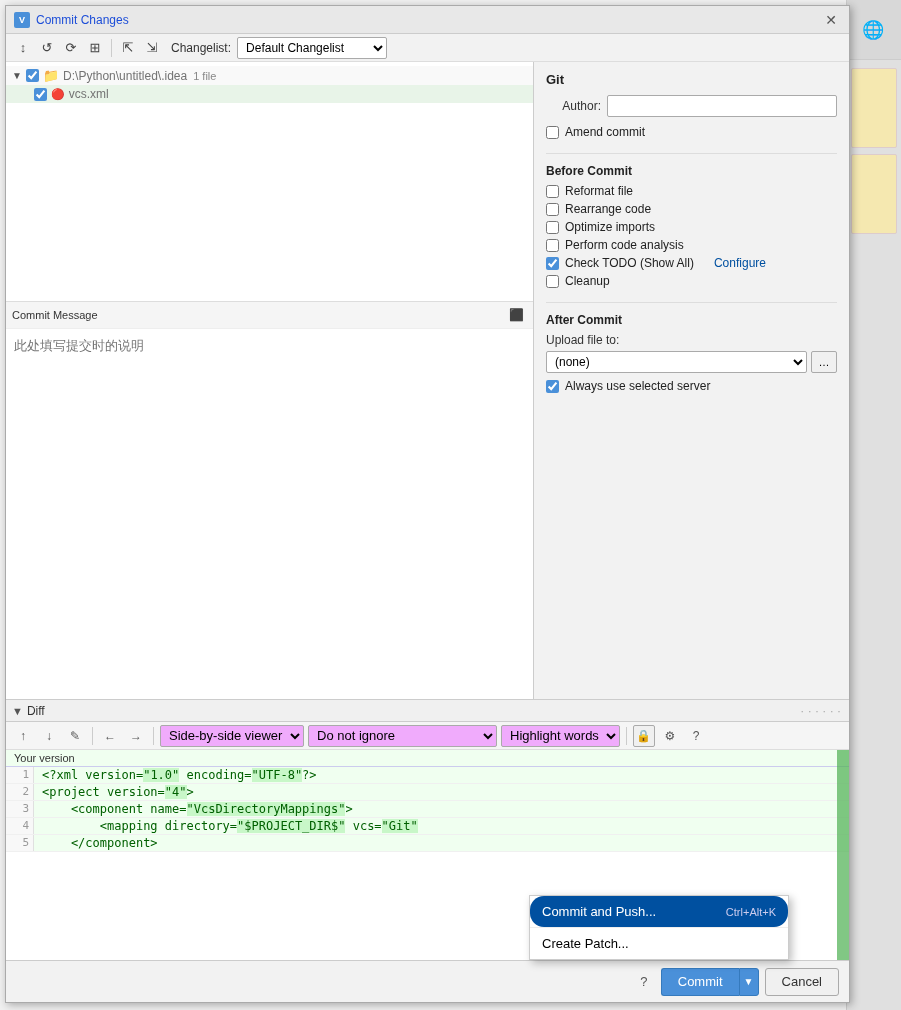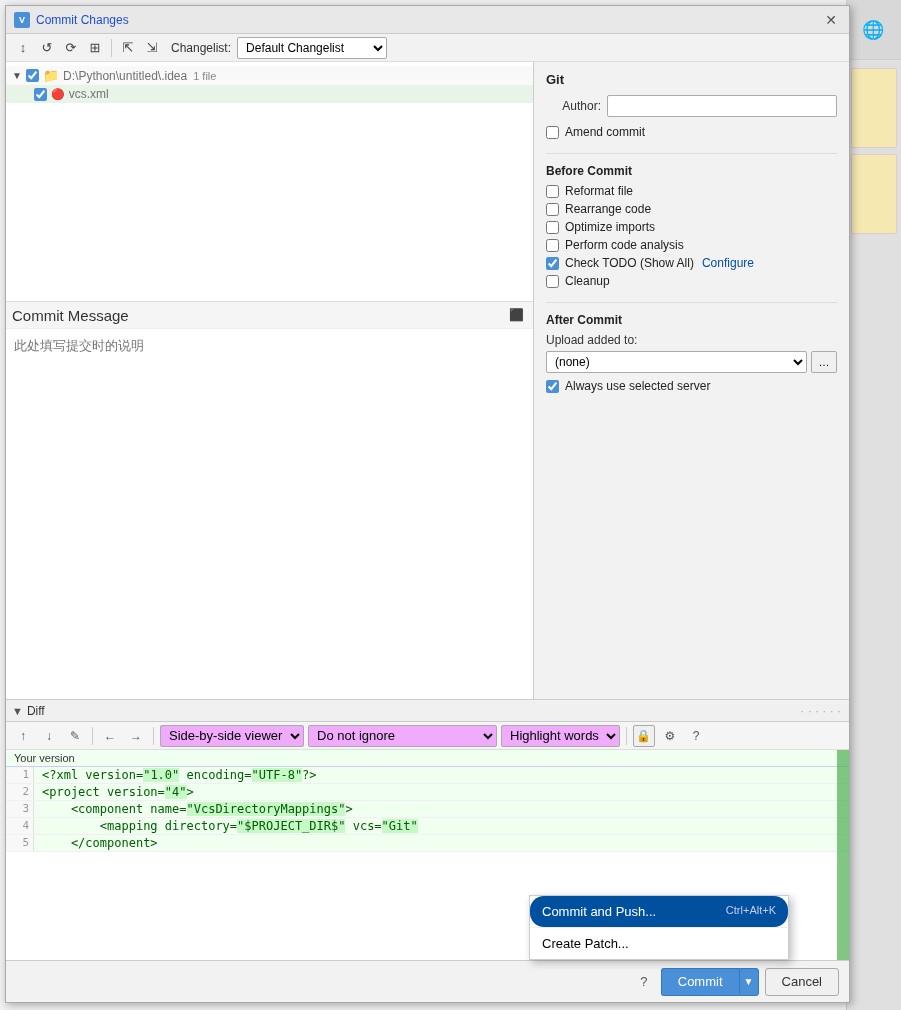--- a/index.html
+++ b/index.html
@@ -161,21 +161,21 @@
       background: white;
     }
     .commit-msg-header {
       display: flex;
       align-items: center;
       justify-content: space-between;
       padding: 3px 6px;
       border-bottom: 1px solid #eee;
       background: #f5f5f5;
     }
-    .commit-msg-label { font-size: 15px; color: #333; }
+    .commit-msg-label { font-size: 11px; color: #333; }
     .commit-msg-icon-btn {
       width: 20px; height: 20px;
       border: none; background: none; cursor: pointer;
       display: flex; align-items: center; justify-content: center;
       font-size: 12px; color: #555;
     }
     .commit-msg-textarea {
       flex: 1;
       border: none;
       outline: none;
@@ -210,21 +210,21 @@
       background: white; border-radius: 2px;
     }
 
     .checkbox-row {
       display: flex; align-items: center; margin-bottom: 4px;
     }
     .checkbox-row input[type="checkbox"] {
       margin-right: 6px; accent-color: #4a90d9; width: 13px; height: 13px;
     }
     .checkbox-label { font-size: 12px; color: #222; cursor: pointer; }
-    .configure-link { color: #0050a0; font-size: 12px; cursor: pointer; margin-left: 8px; }
+    .configure-link { color: #0050a0; font-size: 12px; cursor: pointer; margin-left: 20px; }
 
     .section-divider {
       border: none; border-top: 1px solid #ddd; margin: 10px 0;
     }
 
     .after-commit-title {
       font-size: 12px; font-weight: bold; color: #222; margin-bottom: 6px;
     }
 
     .upload-label { font-size: 12px; color: #333; margin-bottom: 4px; }
@@ -340,21 +340,21 @@
       position: absolute;
       bottom: 42px;
       right: 60px;
       width: 260px;
       background: white;
       border: 1px solid #ccc;
       box-shadow: 3px 3px 8px rgba(0,0,0,0.25);
       z-index: 100;
     }
     .context-menu-item {
-      display: flex; align-items: flex-start; justify-content: space-between;
+      display: flex; align-items: center; justify-content: space-between;
       padding: 8px 12px;
       cursor: pointer;
       font-size: 13px;
       border-radius: 14px;
     }
     .context-menu-item:hover, .context-menu-item.selected { background: #0050a0; color: white; }
     .context-menu-item.selected { background: #0050a0; color: white; }
     .context-menu-shortcut { font-size: 11px; color: #888; }
     .context-menu-item.selected .context-menu-shortcut { color: #cce; }
     .context-menu-divider { border-top: 1px solid #eee; }
@@ -486,21 +486,21 @@
 
       <div class="checkbox-row">
         <input type="checkbox" style="">
         <label class="checkbox-label">Cleanup</label>
       </div>
 
       <hr class="section-divider">
 
       <div class="after-commit-title">After Commit</div>
 
-      <div class="upload-label">Upload added to:</div>
+      <div class="upload-label">Upload file to:</div>
       <div class="upload-row">
         <select class="upload-select"><option>(none)</option></select>
         <button class="upload-browse">…</button>
       </div>
 
       <div class="checkbox-row">
         <input type="checkbox" checked="" style="">
         <label class="checkbox-label">Always use selected server</label>
       </div>
     </div>

